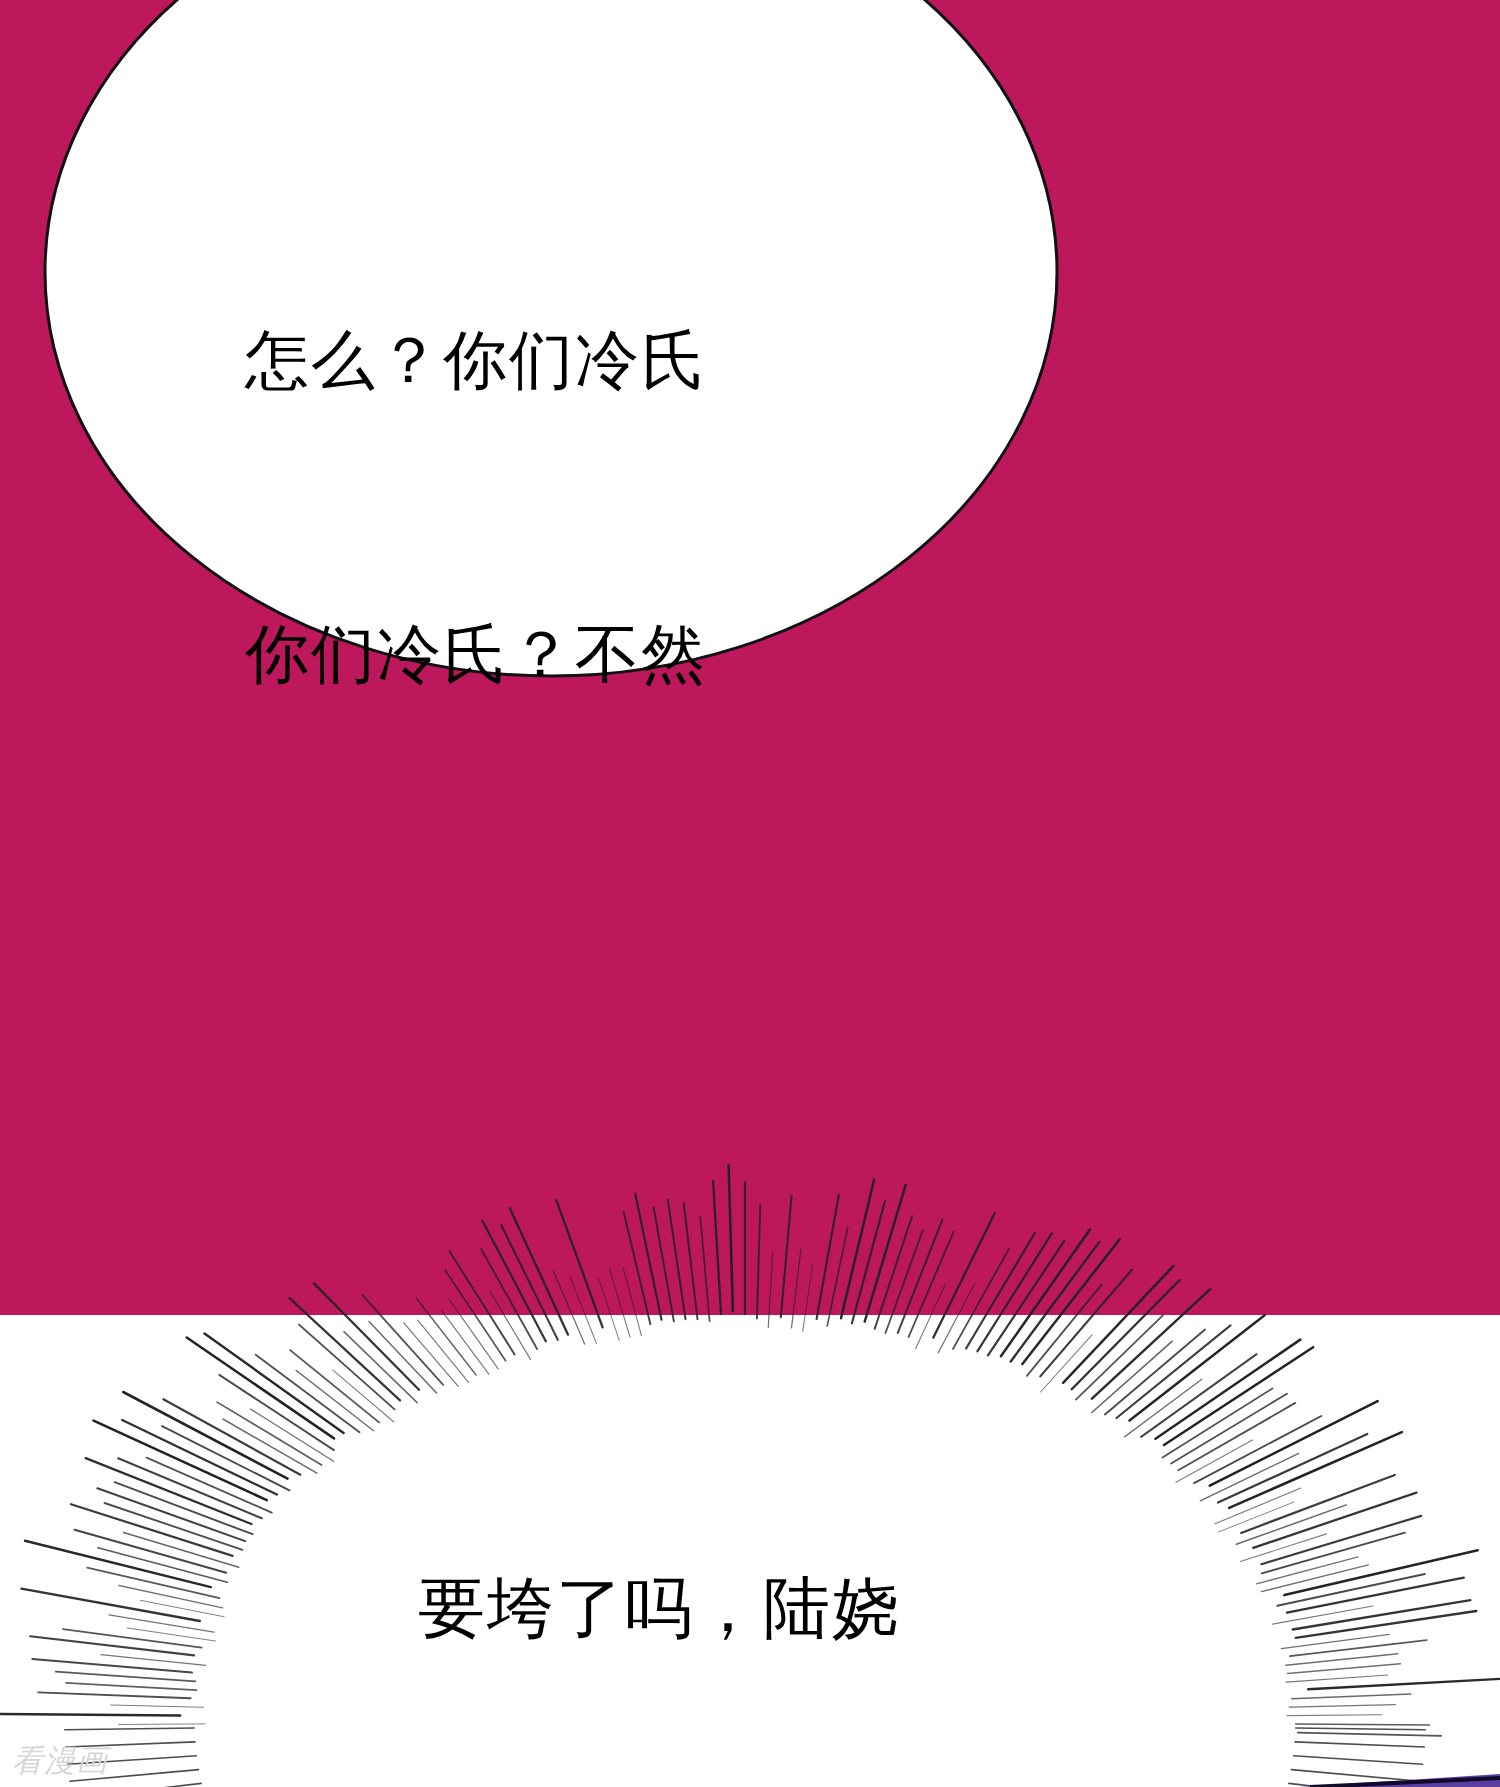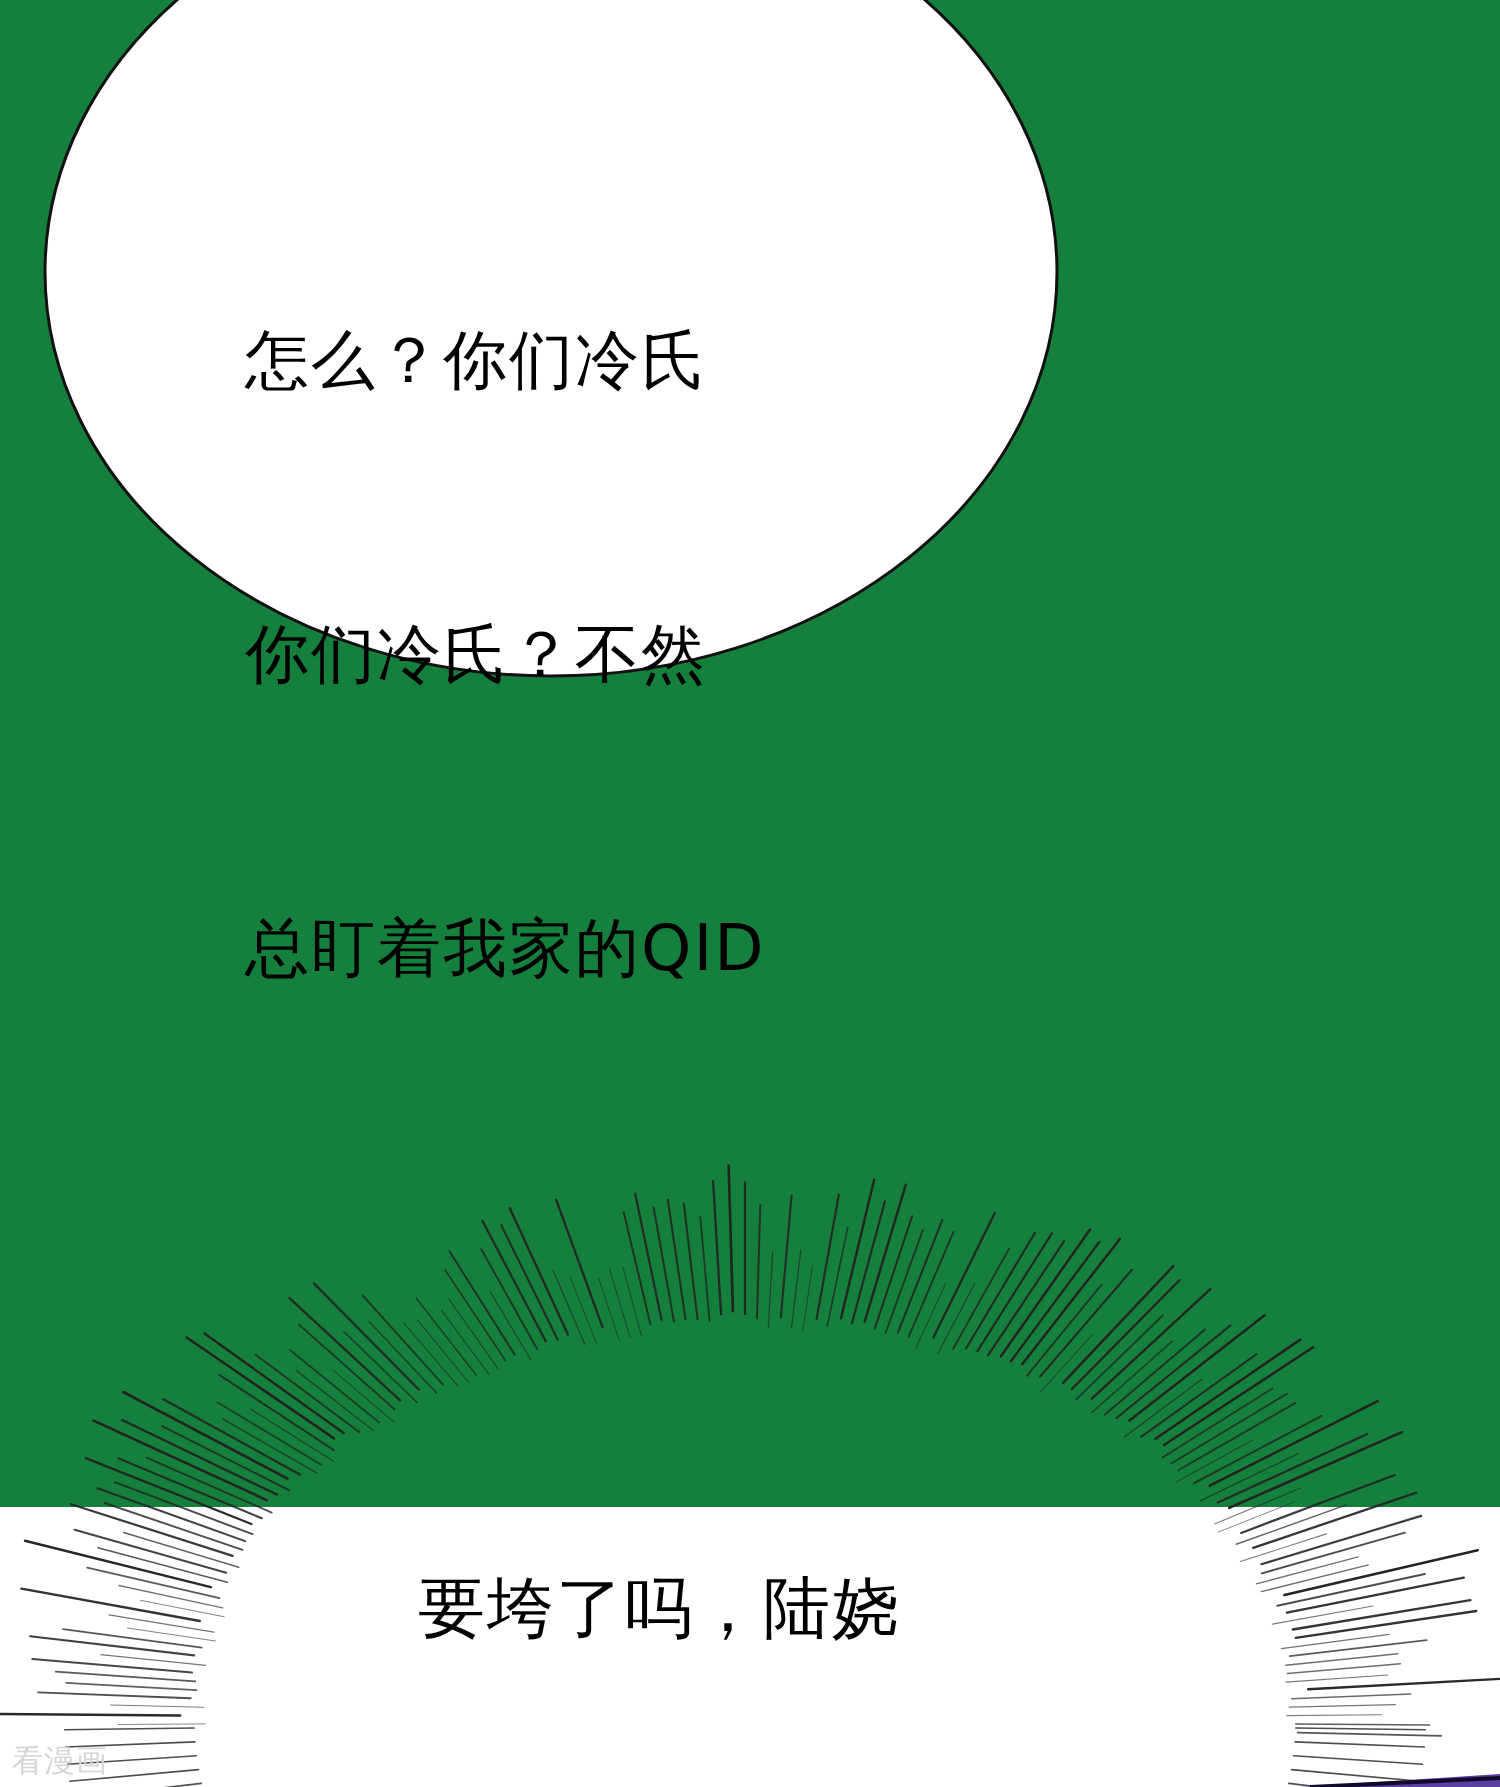--- a/index.html
+++ b/index.html
@@ -1,23 +1,23 @@
 <!DOCTYPE html>
 <html><head>
 <meta charset="utf-8">
 <style>
   html, body { margin:0; padding:0; background:#ffffff; }
   body { width:1500px; height:1787px; position:relative; overflow:hidden;
          font-family: "DejaVu Sans", "Liberation Sans", sans-serif; }
-  .panel { position:absolute; left:0; top:0; width:1500px; height:1507px; background:#15803d; }
+  .panel { position:absolute; left:0; top:0; width:1500px; height:1315px; background:#be185d; }
   svg.art { position:absolute; left:0; top:0; }
   .bubble-text { position:absolute; color:#000; font-weight:500; white-space:pre; letter-spacing:2px; }
   .speech-text { left:245px; top:115px; font-size:64px; line-height:98px; }
   .burst-text  { left:418px; top:1358px; font-size:67px; line-height:100px; }
-  .watermark { position:absolute; left:12px; top:1740px; font-size:31px; color:#d6d6d6; letter-spacing:1px; }
+  .watermark { position:absolute; left:12px; top:1740px; font-size:31px; color:#d6d6d6; letter-spacing:1px;font-style:italic; }
 </style>
 </head>
 <body>
 
 <div class="panel">
 
   <svg class="art" width="1500" height="1787" viewBox="0 0 1500 1787">
 
     <ellipse cx="551" cy="272" rx="506" ry="404" fill="#ffffff" stroke="#111" stroke-width="3"></ellipse>
 
@@ -202,21 +202,20 @@
         <line x1="1234.8" y1="1901.9" x2="1350.1" y2="1944.7" stroke-width="1.6" opacity="0.8"></line>
       </g>
 
     <polygon points="1300,1787 1500,1774 1500,1787" fill="#5b3fa0"></polygon>
     <line x1="1310" y1="1787" x2="1500" y2="1778" stroke="#120a2a" stroke-width="4"></line>
   </svg>
 
   <div class="bubble-text speech-text">
     <div>怎么？你们冷氏</div>
     <div>你们冷氏？不然</div>
-    <div>总盯着我家的QID</div>
   </div>
 
   <div class="bubble-text burst-text">
     <div>要垮了吗，陆娆</div>
     
     
     
   </div>
 
   <div class="watermark">看漫画</div>

